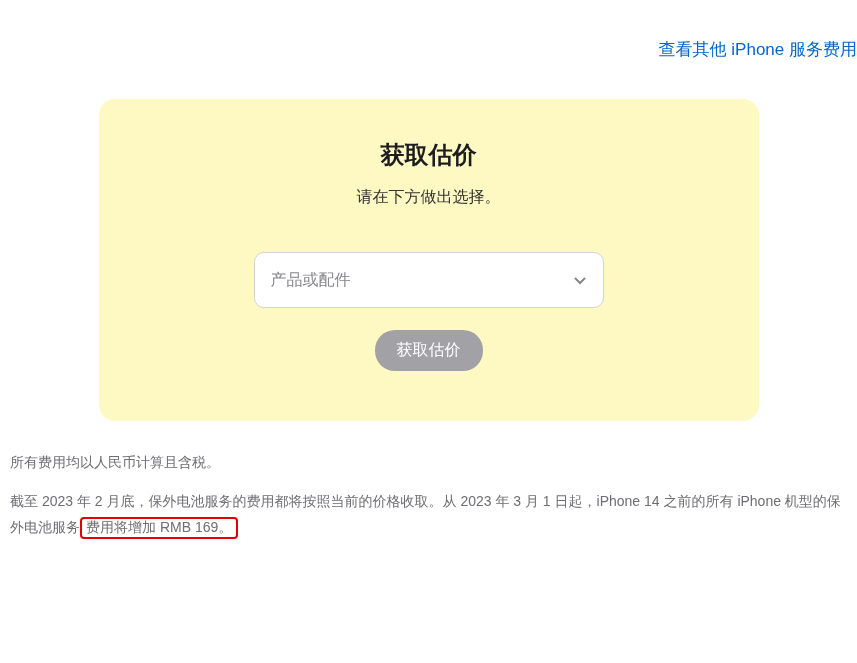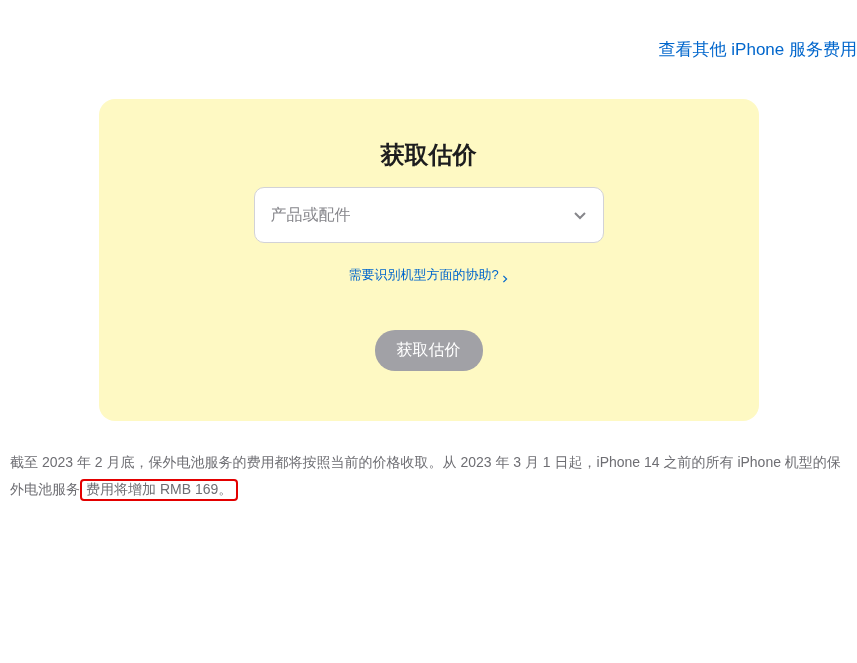--- a/index.html
+++ b/index.html
@@ -128,48 +128,40 @@
 <body>
 
 <div class="page">
 
   <div class="top-link-container">
     <a class="top-link">查看其他 iPhone 服务费用</a>
   </div>
 
   <div class="card">
     <h2 class="card-title">获取估价</h2>
+    <p class="card-subtitle">请在下方做出选择。</p>
 
     <div class="select-wrapper">
       <div class="select-box">
         <span>产品或配件</span>
         <span class="chevron">
           <svg viewBox="0 0 14 14" fill="none" stroke="currentColor" stroke-width="2">
             <polyline points="2,5 7,10 12,5"></polyline>
           </svg>
         </span>
       </div>
     </div>
 
 
-    <div class="help-link-container">
-      <a class="help-link">
-        <span>需要识别机型方面的协助?</span>
-        <span class="help-chevron">
-          <svg viewBox="0 0 10 10" fill="none" stroke="#0066cc" stroke-width="1.5">
-            <polyline points="3,1 7,5 3,9"></polyline>
-          </svg>
-        </span>
-      </a>
-    </div>
 
     <div class="submit-container">
       <button class="submit-btn">获取估价</button>
     </div>
   </div>
 
   <div class="footer-text">
+    <p class="footer-p1">所有费用均以人民币计算且含税。</p>
     <p>
       <span>截至 2023 年 2 月底，保外电池服务的费用都将按照当前的价格收取。从 2023 年 3 月 1 日起，iPhone 14 之前的所有 iPhone 机型的保外电池服务</span><span class="highlight-box">费用将增加 RMB 169。</span>
     </p>
   </div>
 
 </div>
 
 </body></html>

